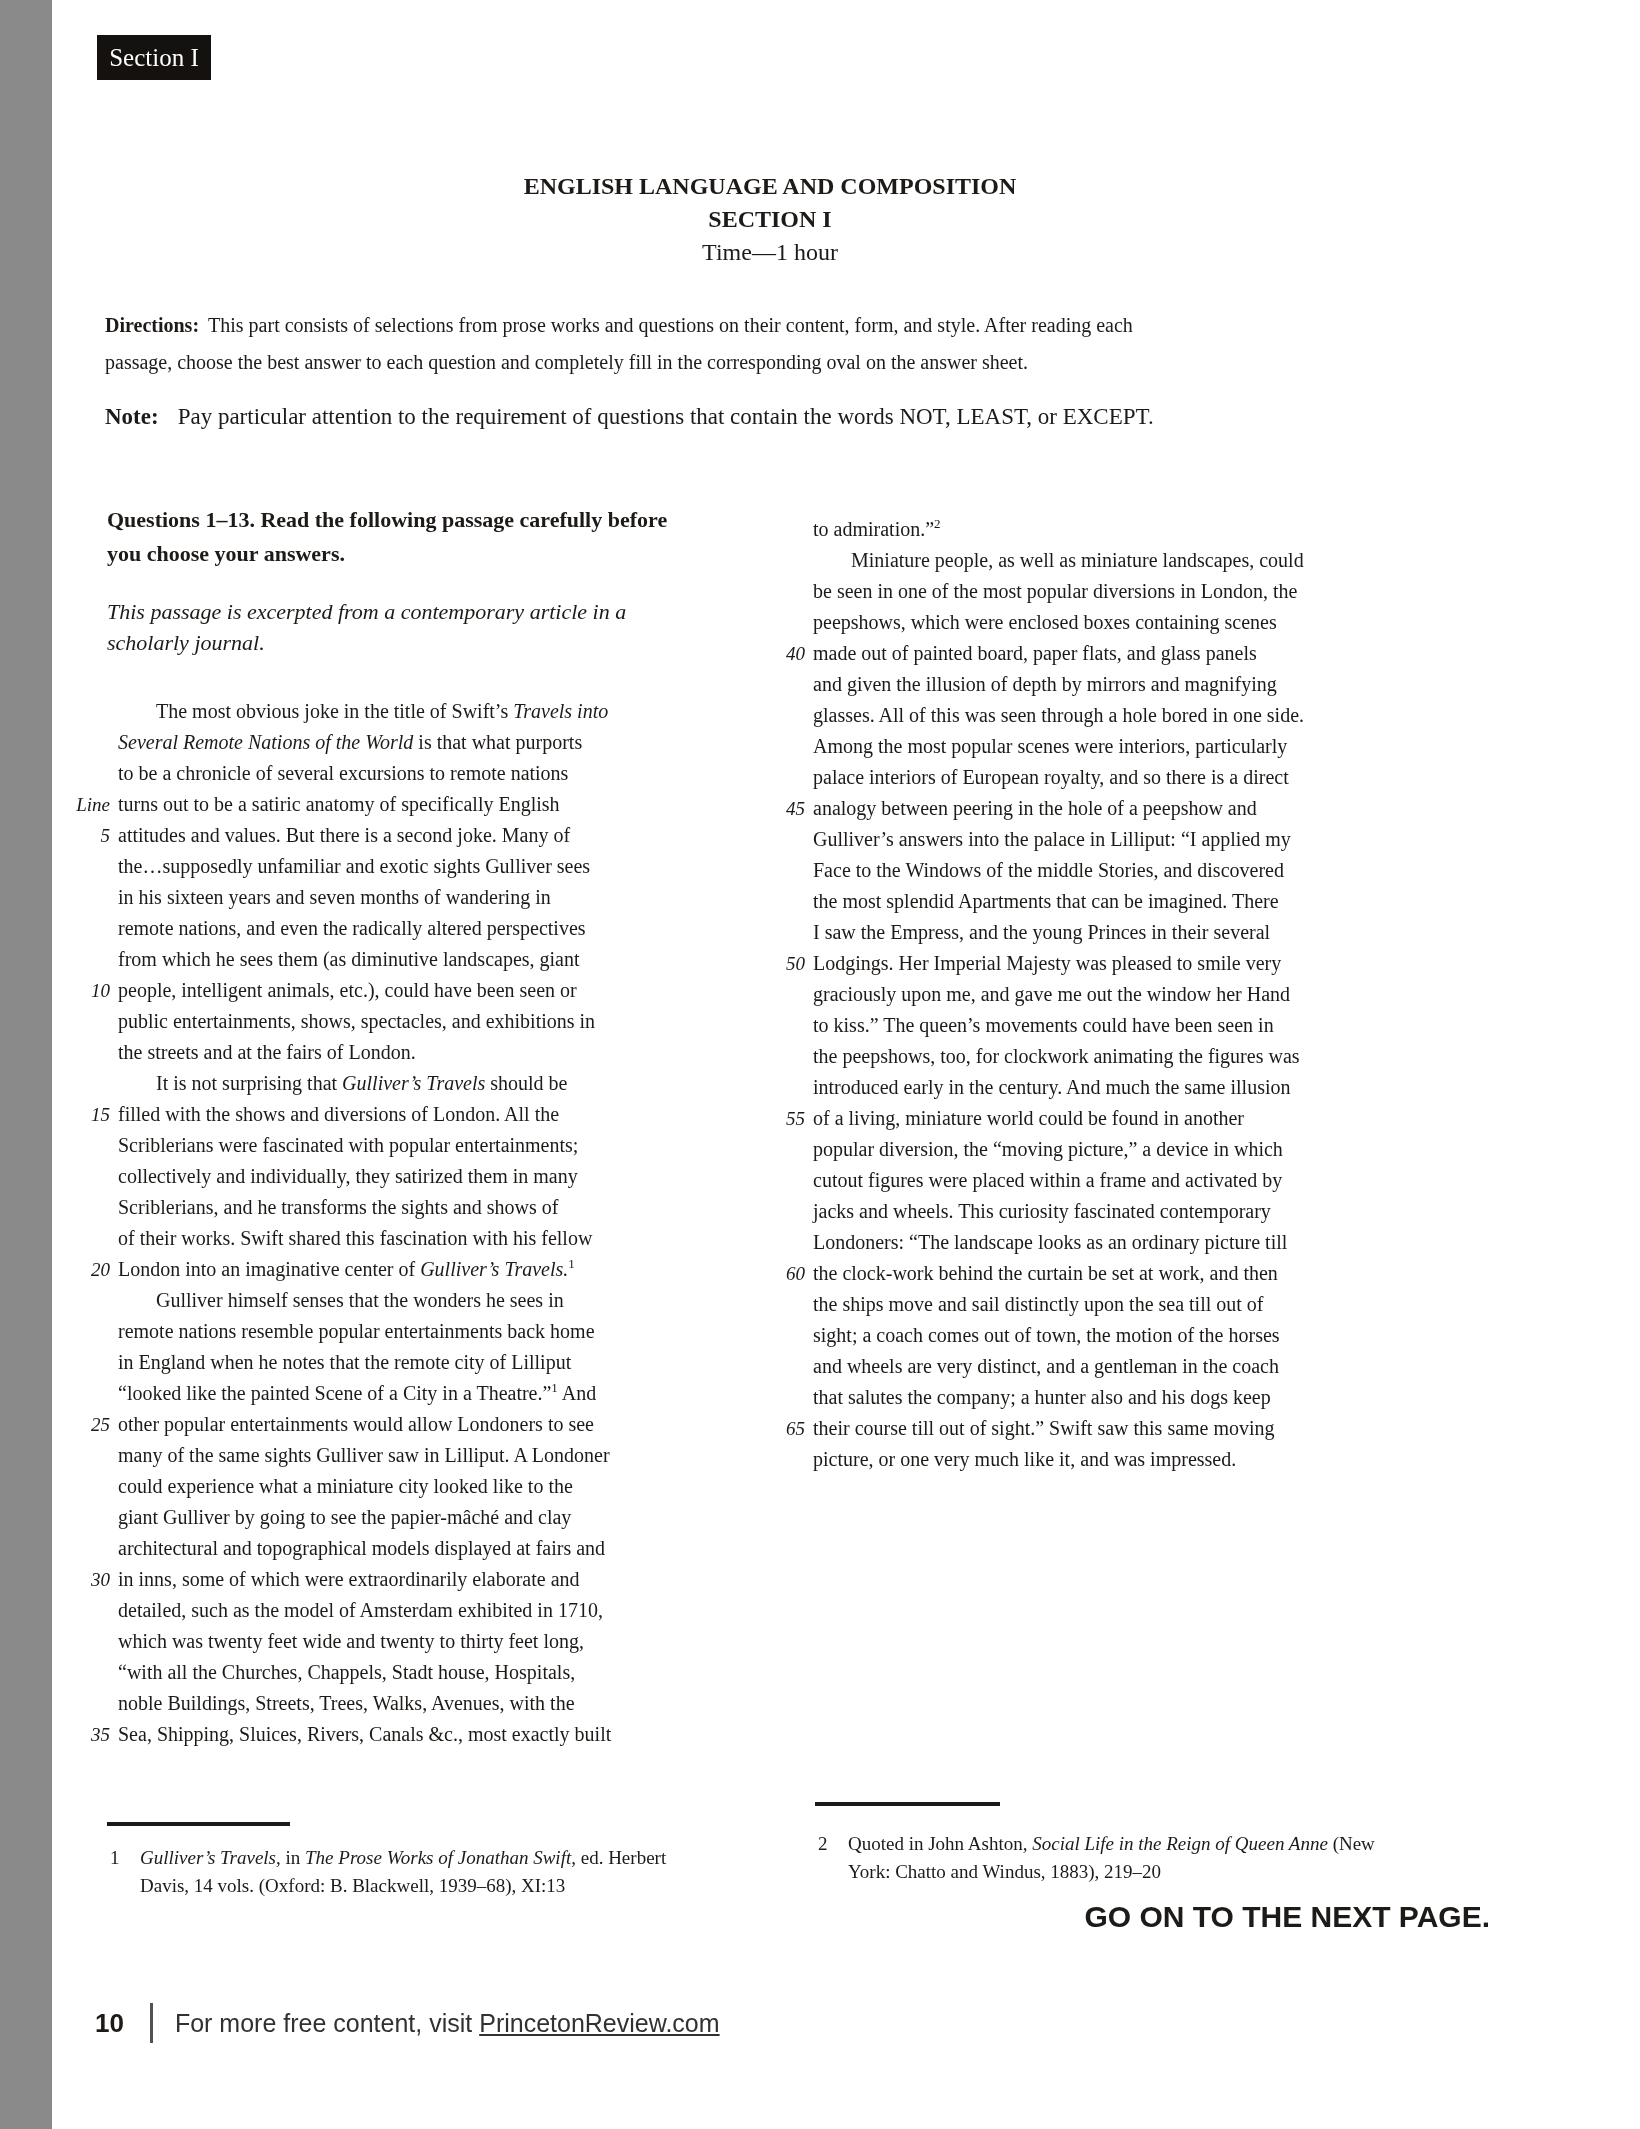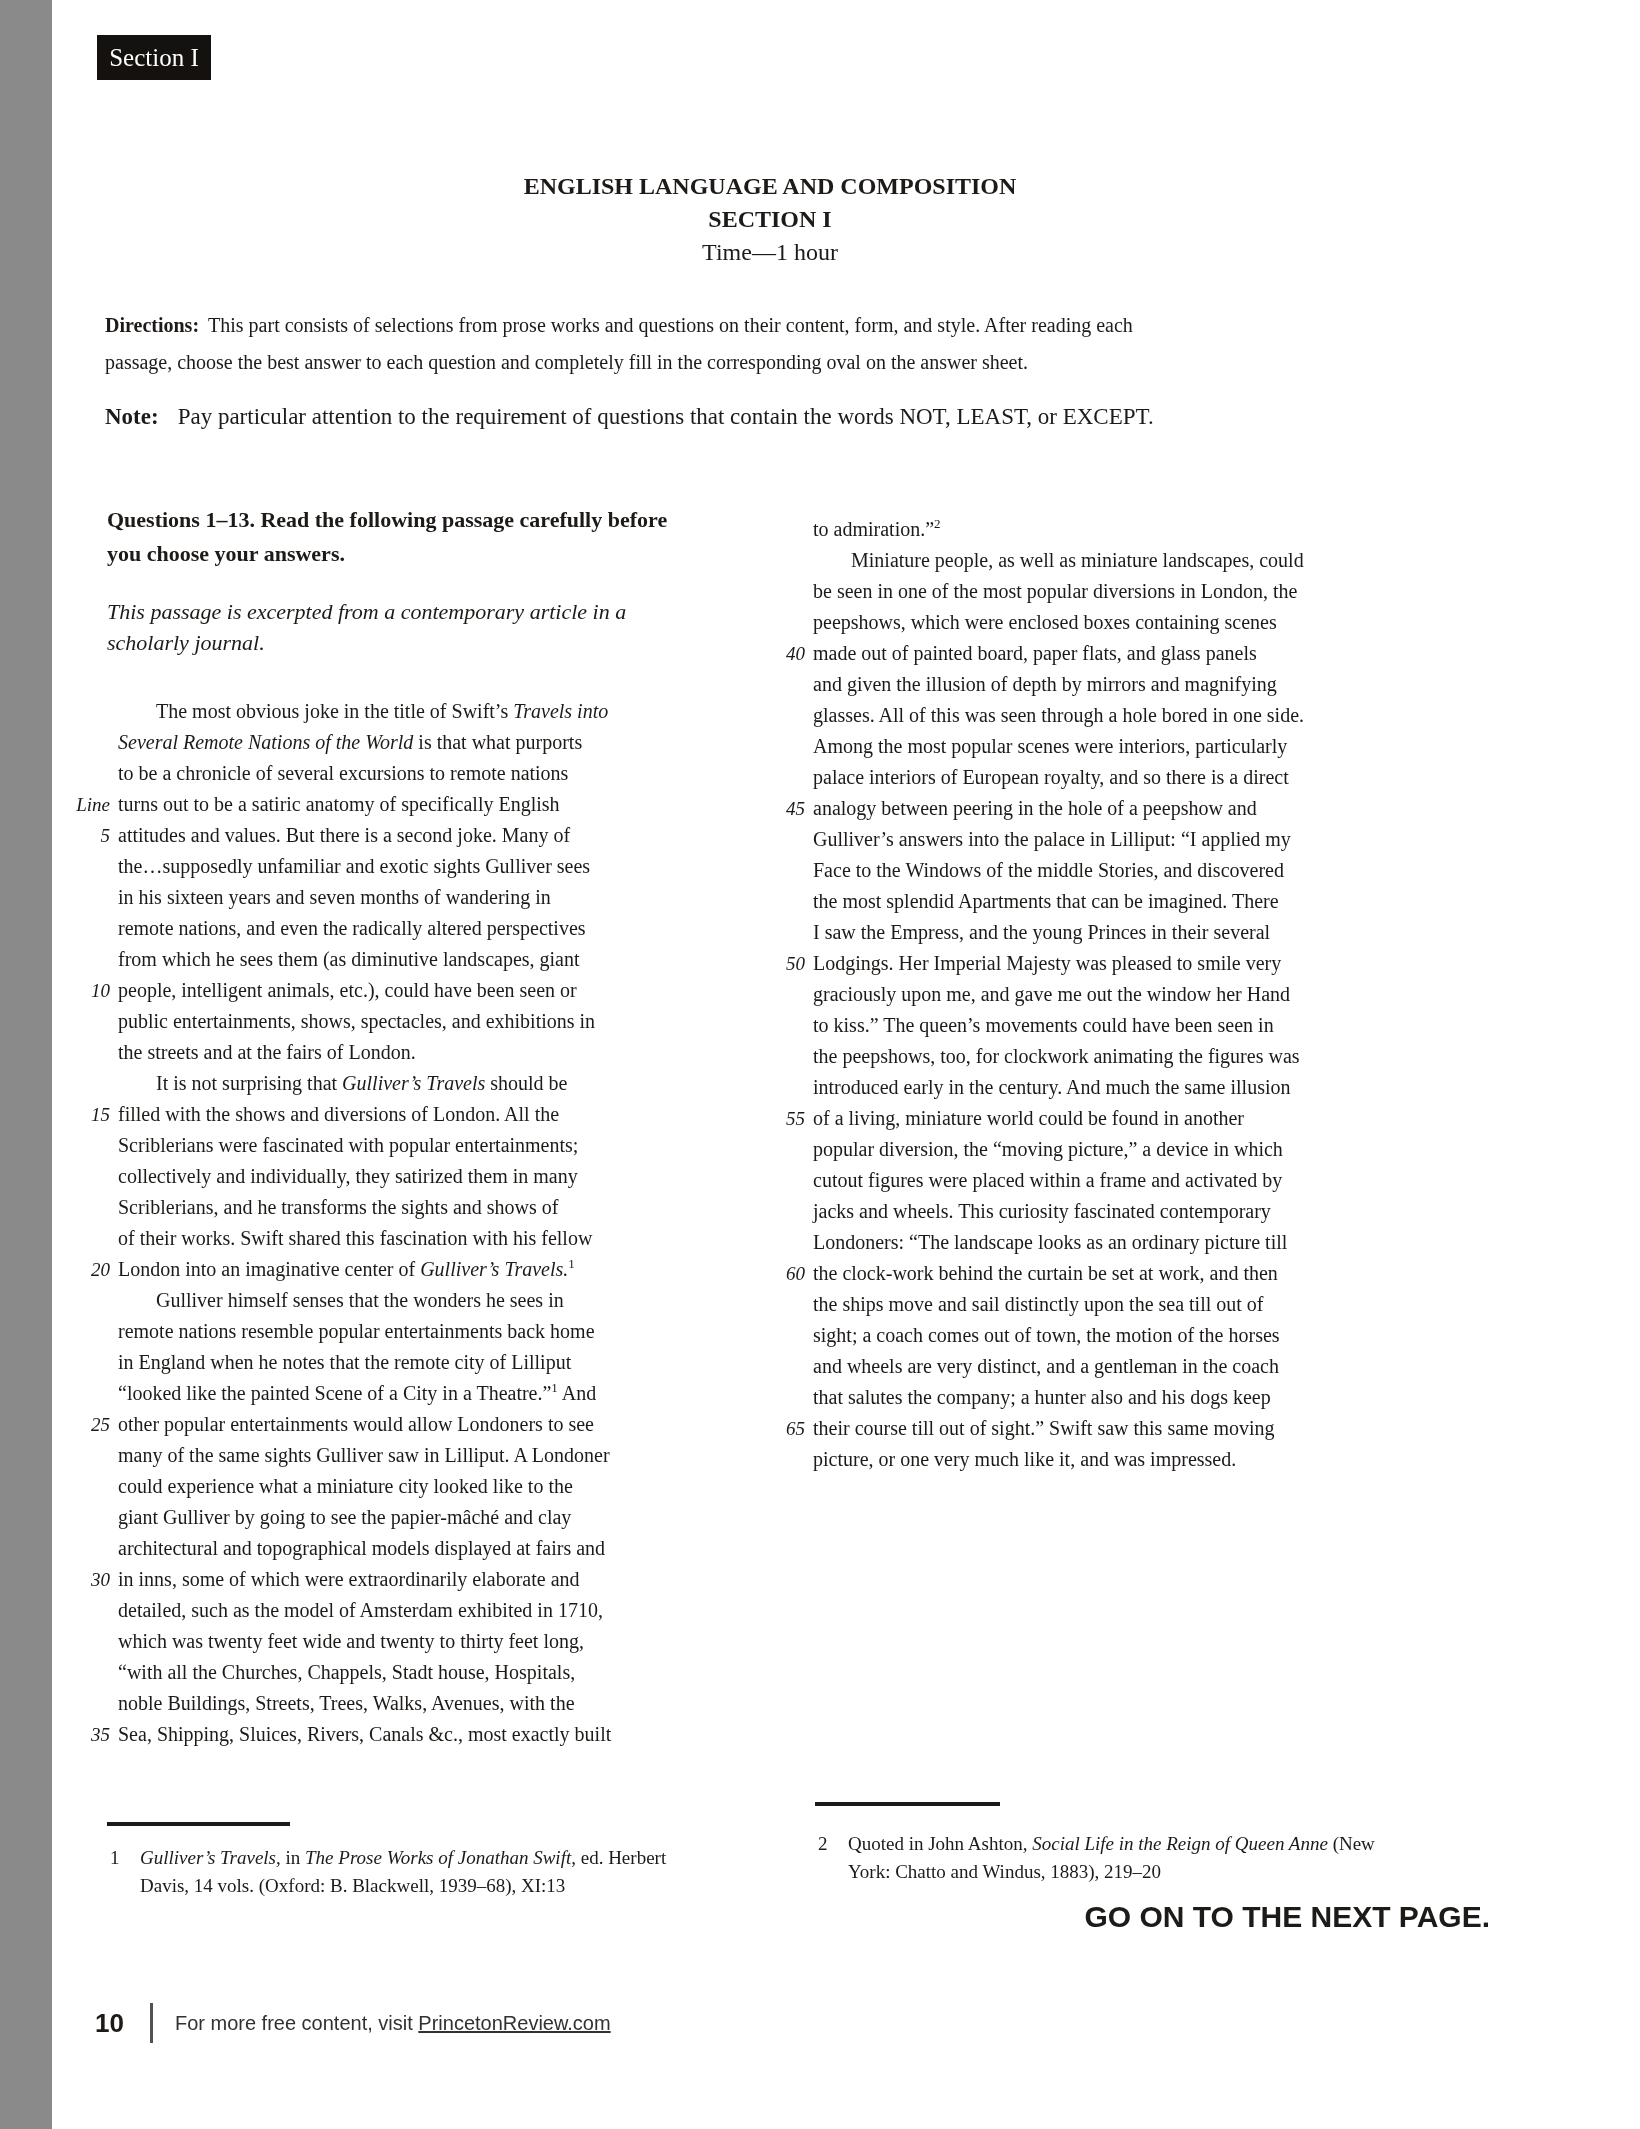--- a/index.html
+++ b/index.html
@@ -70,21 +70,21 @@
     white-space:nowrap;
   }
   .footer{
     position:absolute;left:95px;top:2000px;height:46px;
     display:flex;align-items:center;
     font-family:"Liberation Sans", sans-serif;color:#333130;
     white-space:nowrap;
   }
   .footer .pageno{font-weight:bold;font-size:26px;color:#1d1a17;}
   .footer .divider{width:3px;height:40px;background:#54504d;margin:0 22px 0 26px;}
-  .footer .ftext{font-size:20px;text-align:right;}
+  .footer .ftext{font-size:25px;text-align:right;}
   .footer a{color:#333130;text-decoration:underline;}
 </style>
 </head>
 <body>
 
 <div class="graybar"></div>
 
 <div class="section-tab">
   <span>Section I</span>
 </div>

